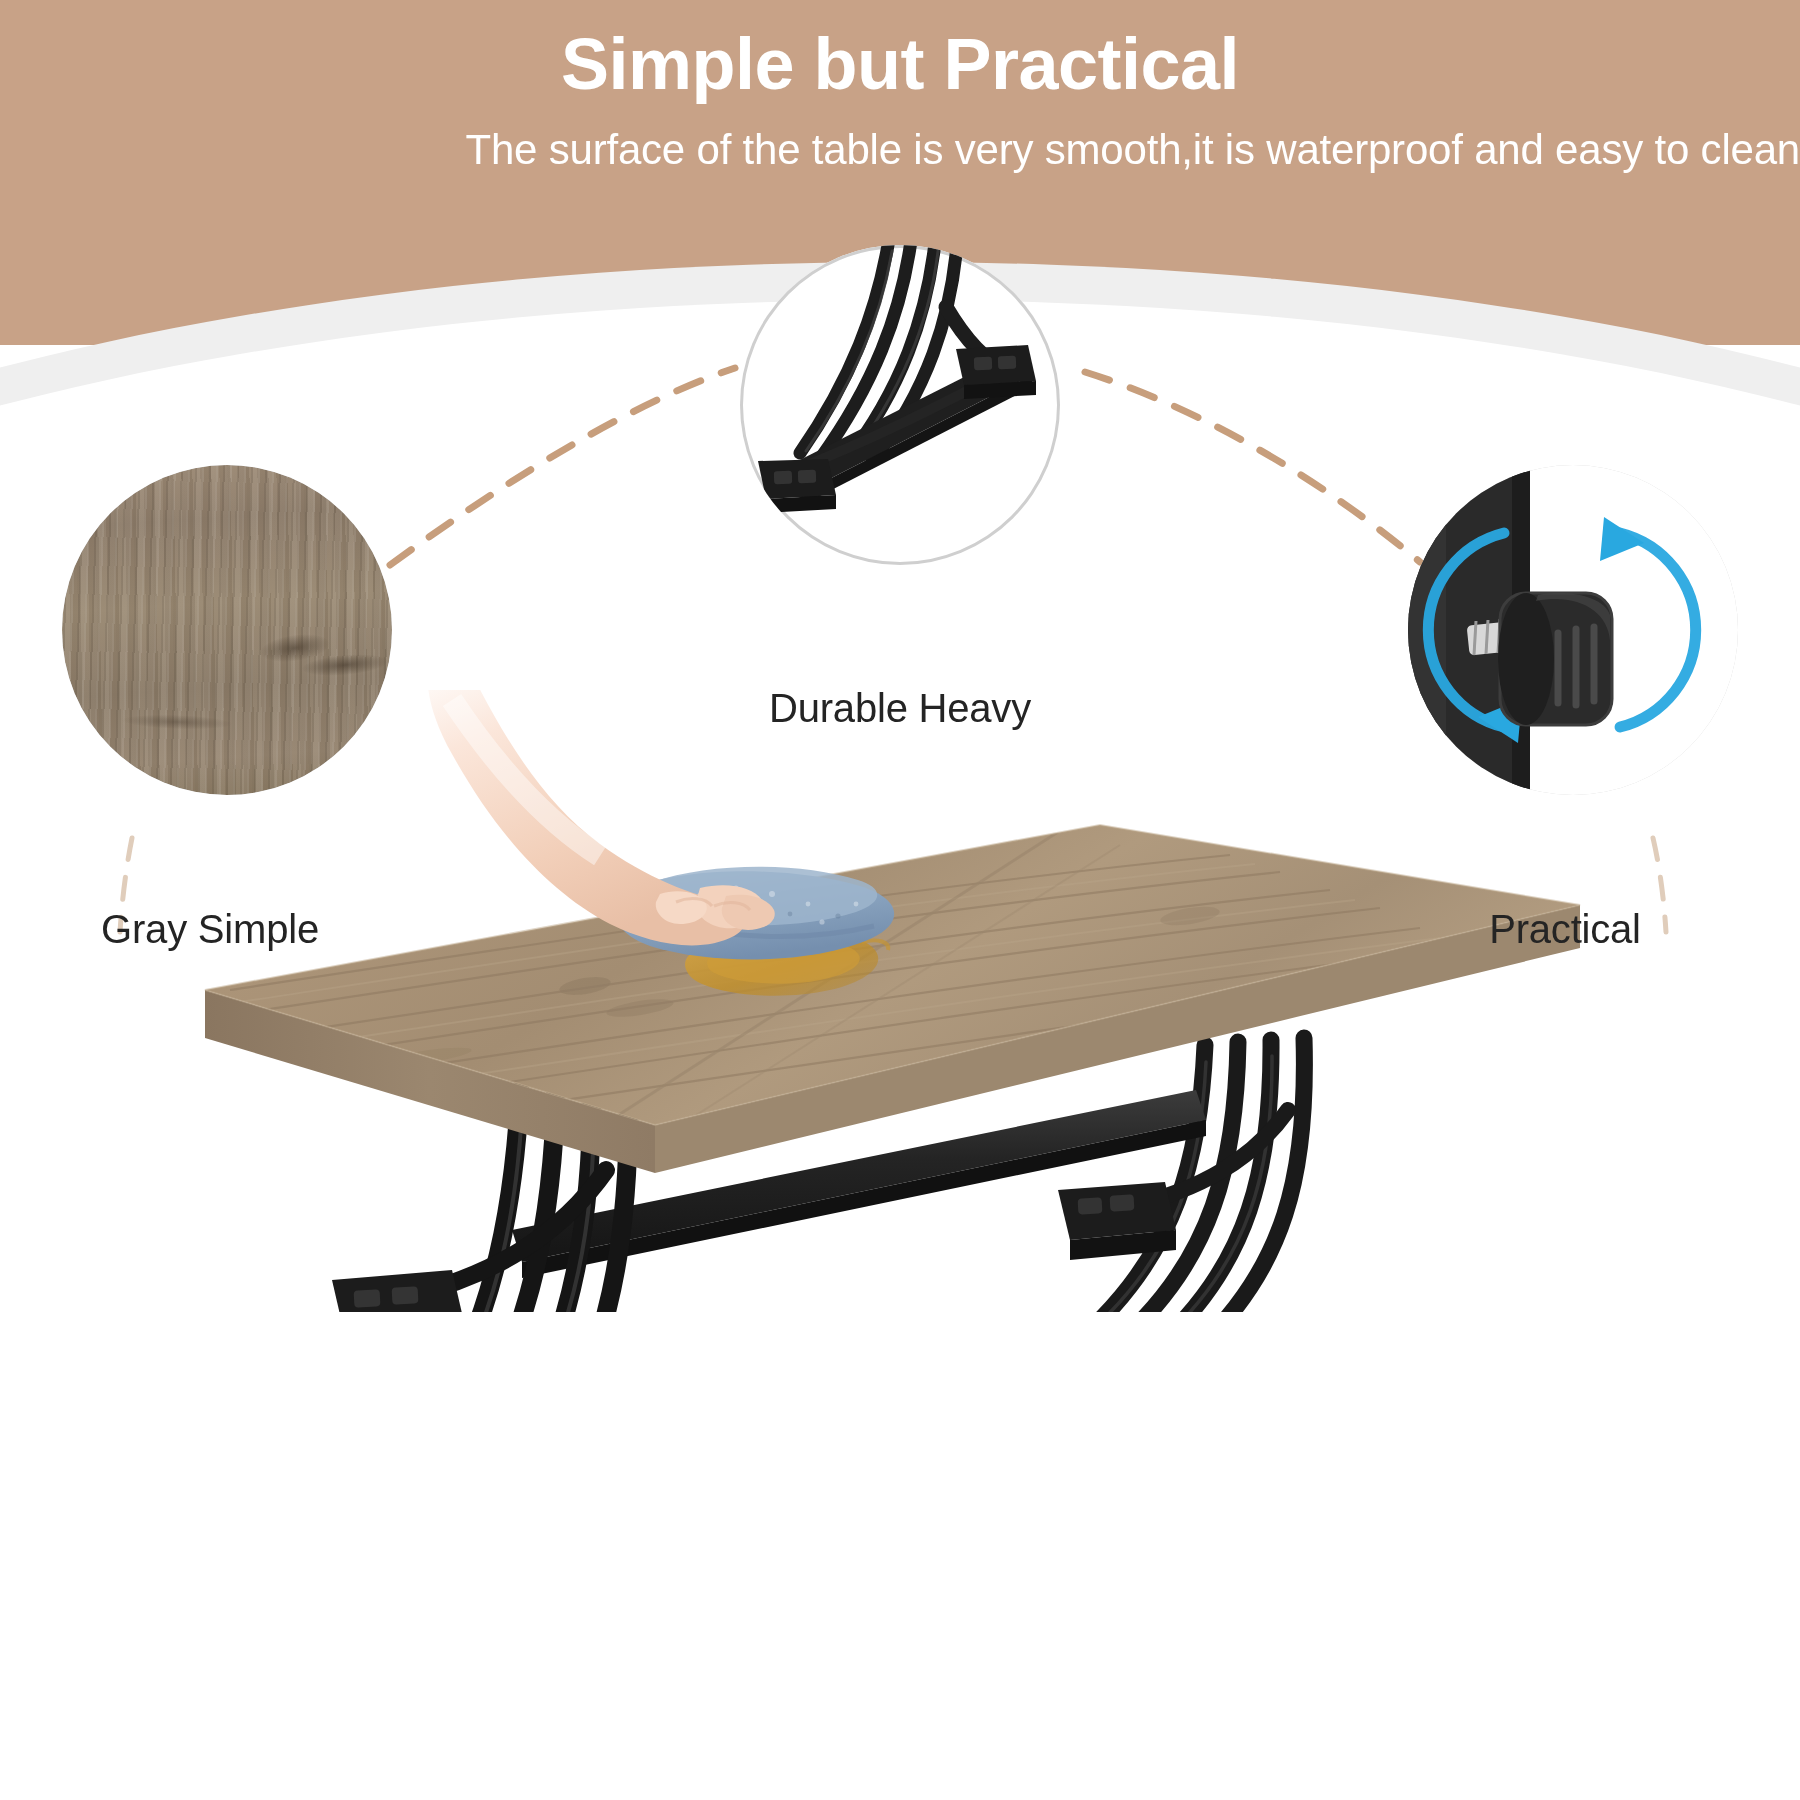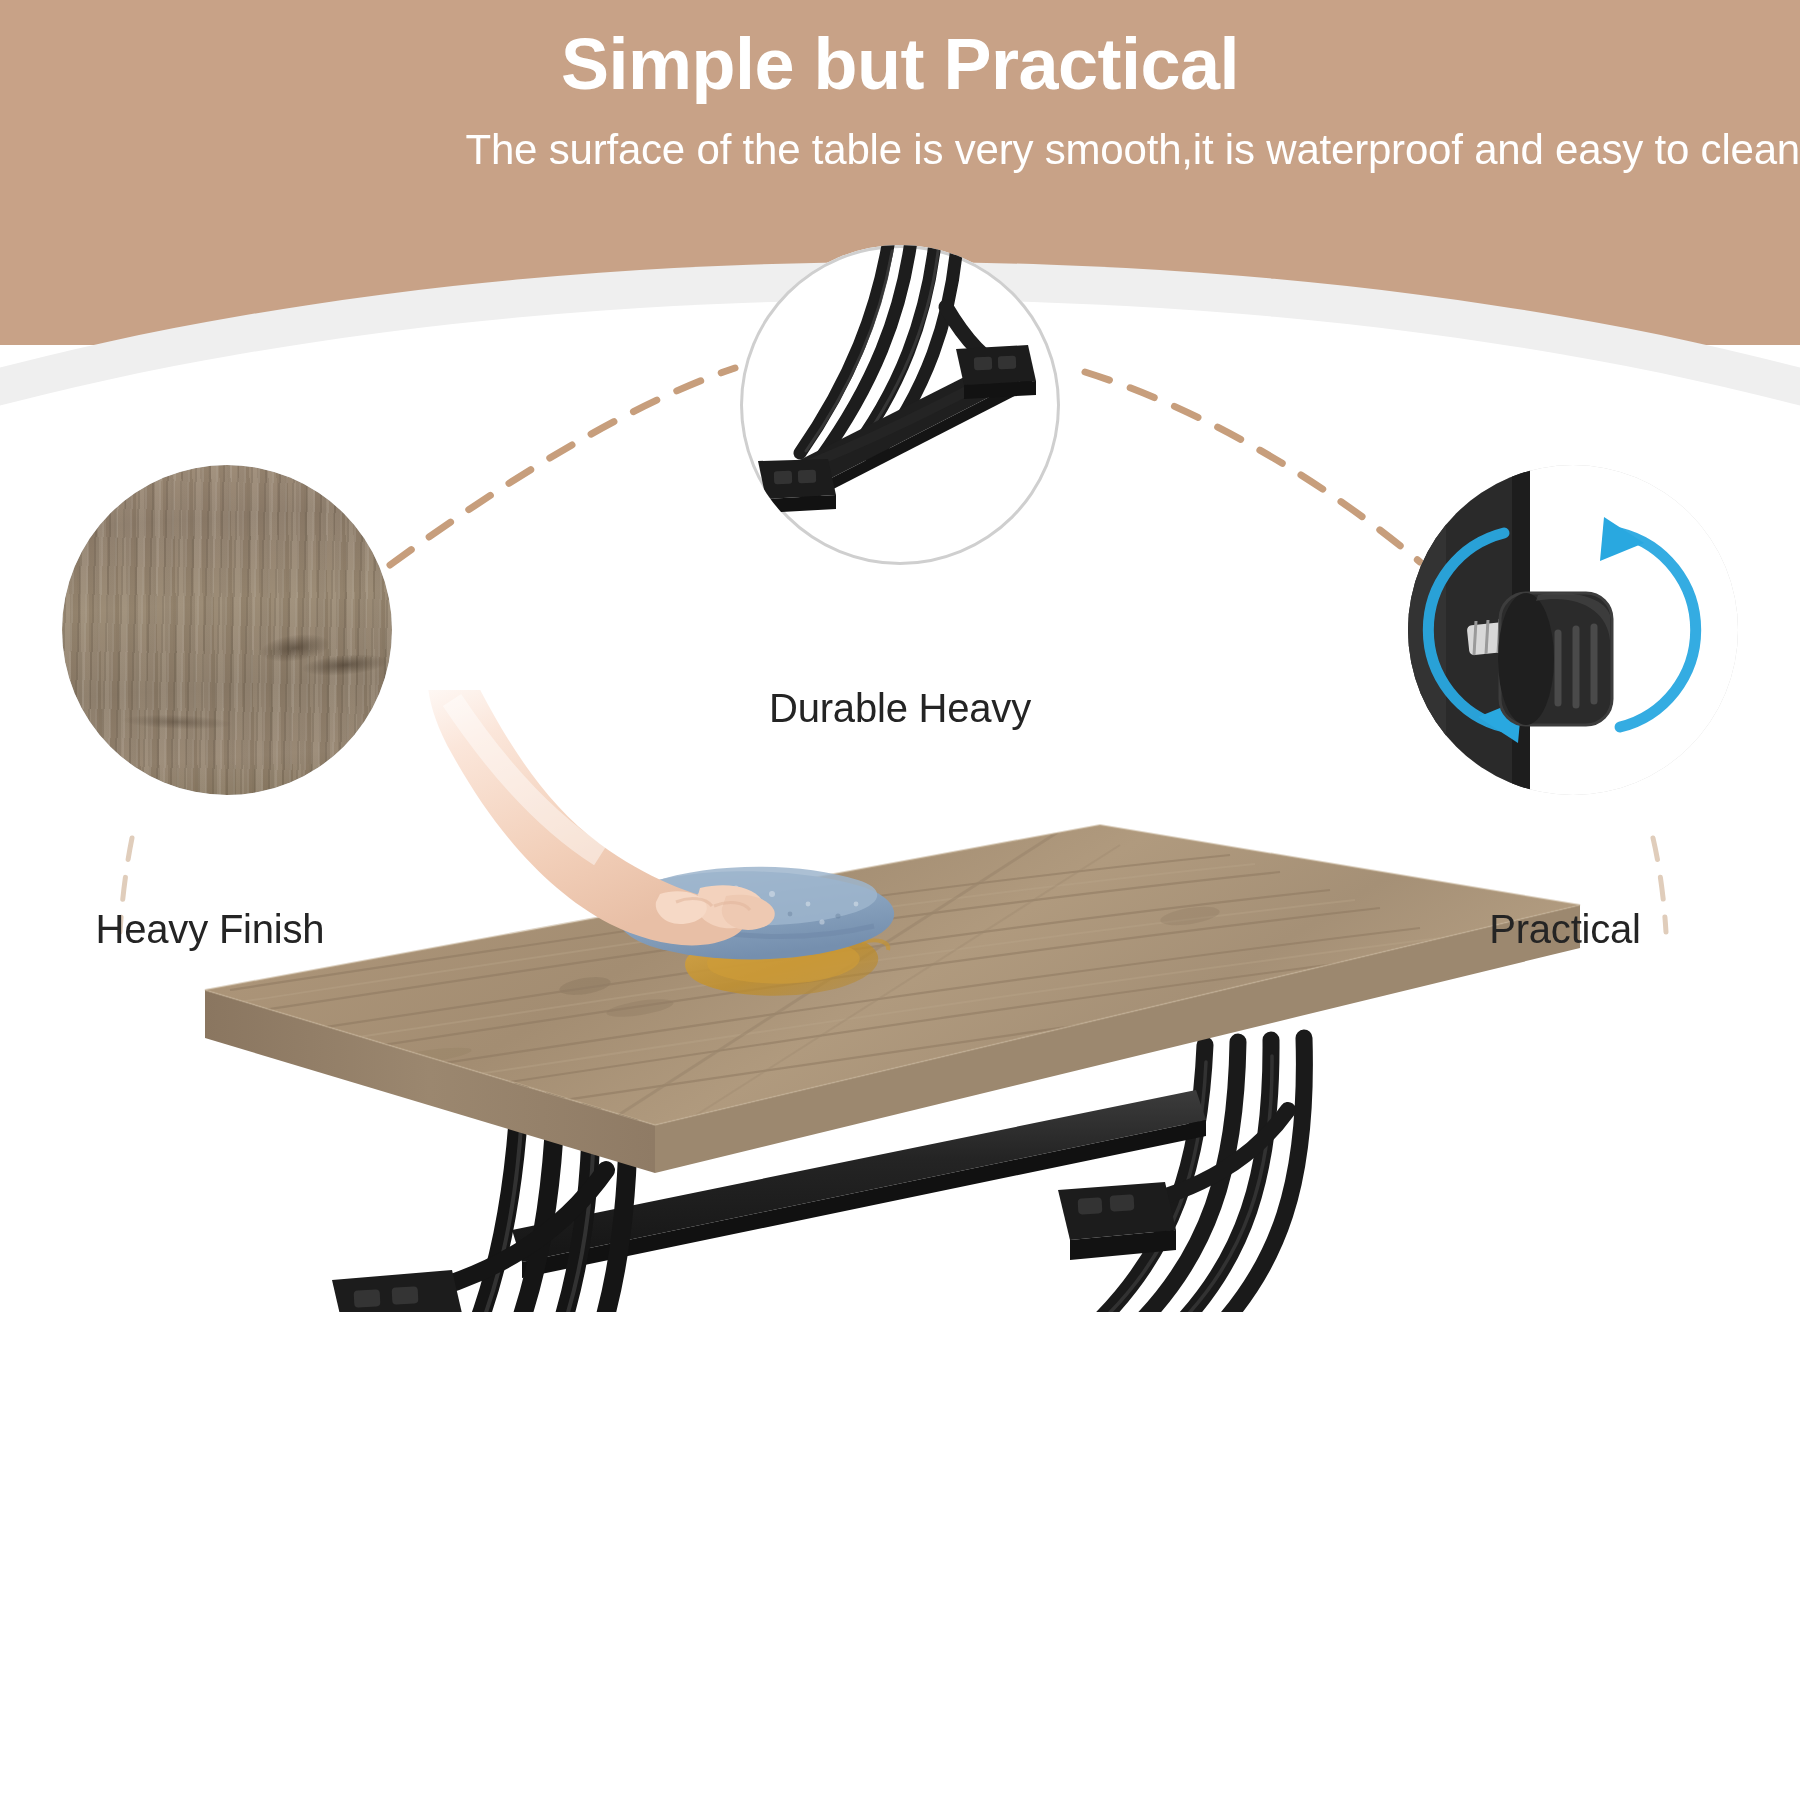--- a/index.html
+++ b/index.html
@@ -110,21 +110,21 @@
 
   <div class="feature" style="left:62px;top:465px;">
     <div class="circle" style="width:330px;height:330px;">
       <div class="wood-swatch"></div>
       <div class="wood-knot" style="left:198px;top:170px;width:70px;height:26px;transform:rotate(-8deg);"></div>
       <div class="wood-knot" style="left:240px;top:190px;width:86px;height:20px;transform:rotate(-5deg);"></div>
       <div class="wood-knot" style="left:60px;top:250px;width:110px;height:14px;transform:rotate(2deg);opacity:.6;"></div>
     </div>
   </div>
   <div class="cap-label" style="left:0px;top:905px;width:420px;">
-    <div>Heavy Finish</div>
+    <div>Gray Simple</div>
   </div>
 
   <div class="feature" style="left:740px;top:245px;">
     <div class="circle" style="width:320px;height:320px;">
       <svg class="leg-art" viewBox="0 0 320 320">
 
         <g fill="none" stroke="#1d1d1d" stroke-width="13" stroke-linecap="round">
           <path d="M 150 -12 C 138 66, 110 136, 60 208"></path>
           <path d="M 172 -12 C 162 70, 132 142, 80 214"></path>
           <path d="M 196 -12 C 188 72, 160 146, 106 216"></path>

